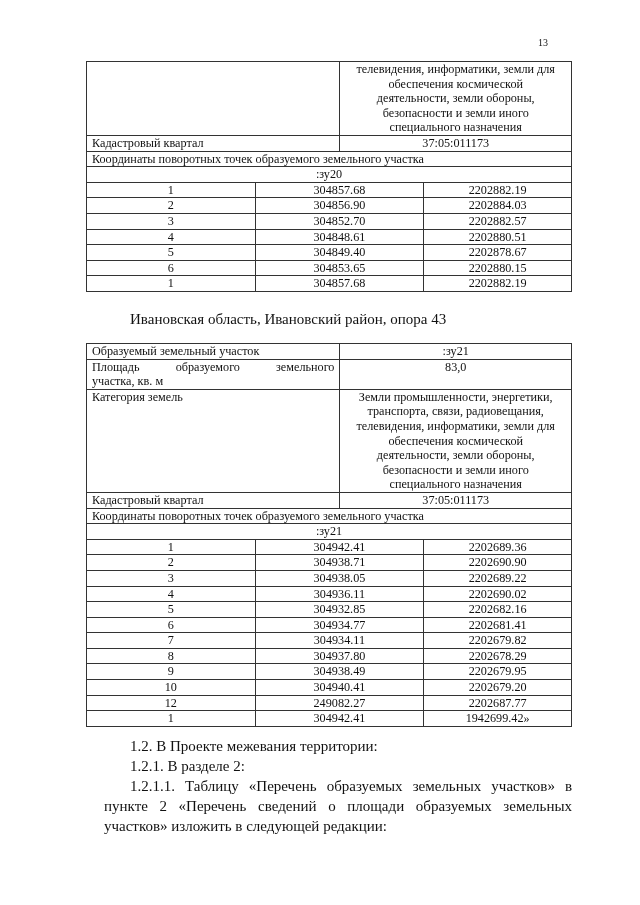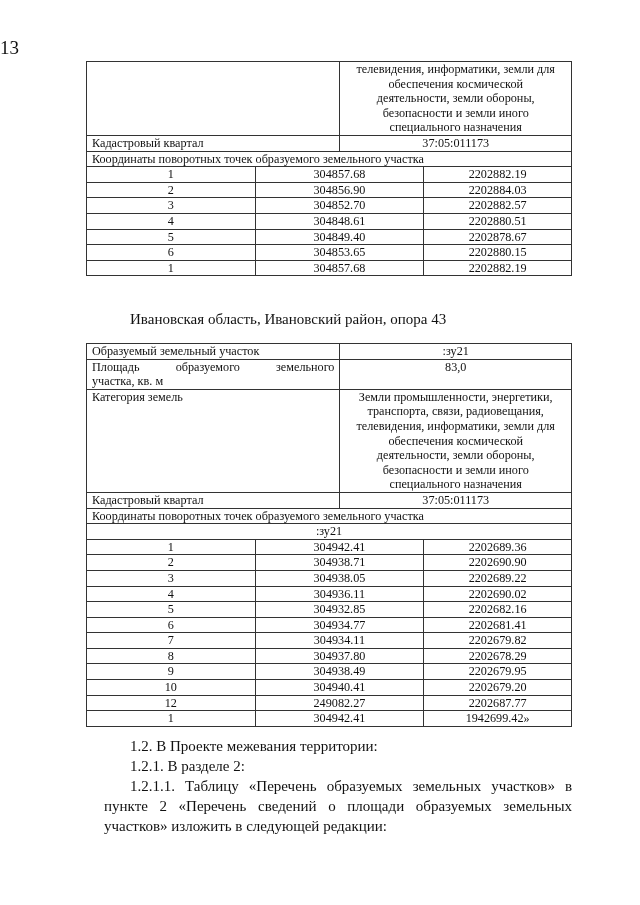--- a/index.html
+++ b/index.html
@@ -1,18 +1,18 @@
 <!DOCTYPE html>
 <html><head>
 <meta charset="utf-8">
 <style>
   html, body { margin:0; padding:0; background:#ffffff; }
   body { width:640px; height:905px; position:relative; overflow:hidden;
          font-family:"Liberation Serif","DejaVu Serif",serif; color:#111; }
-  .page-number { position:absolute; top:37px; left:0; width:548px; text-align:left; font-size:19px; }
+  .page-number { position:absolute; top:37px; left:0; width:548px; text-align:right; font-size:10px; }
   table.doc { position:absolute; left:86px; width:486px; border-collapse:collapse; font-size:12.2px; line-height:14.6px; }
   table.doc td { border:1px solid #333; padding:0 5px; vertical-align:top; }
   table.doc td.c { text-align:center; }
   .t1 { top:61px; }
   .t2 { top:343px; }
   .heading { position:absolute; top:311px; left:130px; font-size:15px; }
   .para { position:absolute; left:104px; width:468px; font-size:15px; line-height:20px; }
   .p1 { top:736px; left:130px; }
   .p2 { top:756px; left:130px; }
   .p3 { top:776px; text-align:justify; text-indent:26px; }
@@ -40,20 +40,23 @@
       <div>специального назначения</div>
     </td>
   </tr>
   <tr>
     <td colspan="2">Кадастровый квартал</td>
     <td colspan="2" class="c">37:05:011173</td>
   </tr>
   <tr>
     <td colspan="4">Координаты поворотных точек образуемого земельного участка</td>
   </tr>
+  <tr>
+    <td colspan="4" class="c">:зу20</td>
+  </tr>
   </tbody>
     <tbody id="t1rows">
       <tr>
         <td class="c">1</td>
         <td class="c" colspan="2">304857.68</td>
         <td class="c">2202882.19</td>
       </tr>
       <tr>
         <td class="c">2</td>
         <td class="c" colspan="2">304856.90</td>

